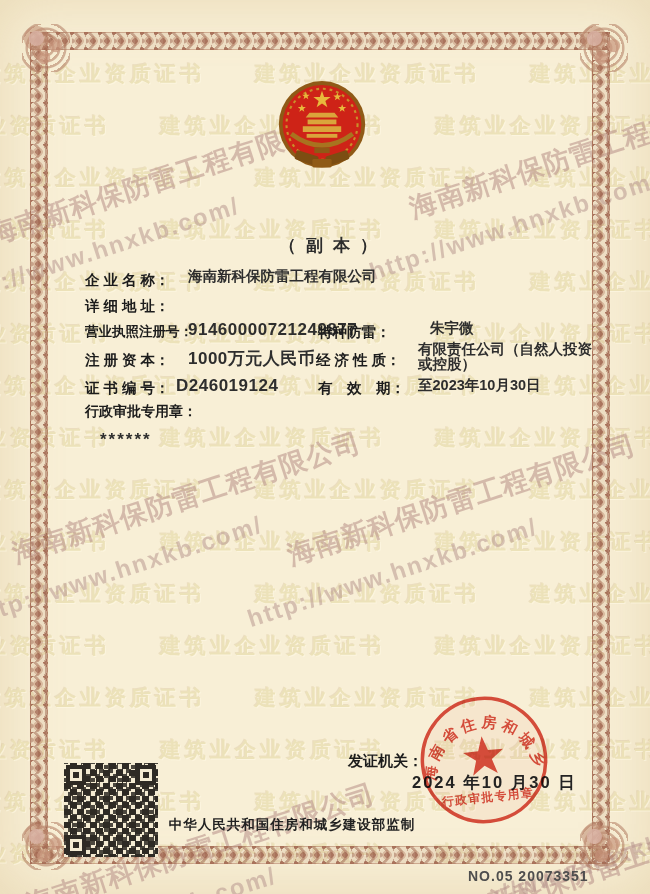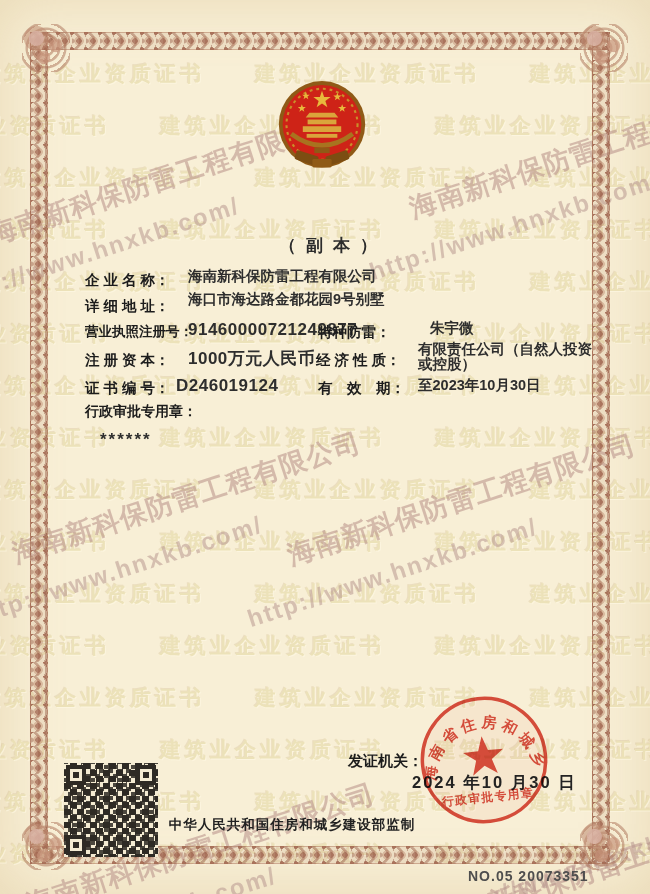--- a/index.html
+++ b/index.html
@@ -166,21 +166,20 @@
     <rect x="54" y="78" width="24" height="10" rx="2" fill="#7c4d12" transform="rotate(-18 66 83)"></rect>
     <rect x="40" y="84" width="20" height="9" rx="1.5" fill="#8f5a16"></rect>
   </svg>
 
   <div class="subtitle">（副本）</div>
 
   <div class="lbl" style="left:85px;top:271px">企 业 名 称：</div>
   <div class="val" style="left:188px;top:267px">海南新科保防雷工程有限公司</div>
 
   <div class="lbl" style="left:85px;top:297px">详 细 地 址：</div>
-  <div class="val" style="left:188px;top:290px">海口市海达路金都花园9号别墅</div>
 
   <div class="lbl" style="left:85px;top:323px;font-size:13.5px">营业执照注册号：</div>
   <div class="val num" style="left:188px;top:320px">91460000721249877</div>
   <div class="lbl" style="left:318px;top:323px">特种防雷：</div>
   <div class="val" style="left:430px;top:319px">朱宇微</div>
 
   <div class="lbl" style="left:85px;top:351px">注 册 资 本：</div>
   <div class="val num" style="left:188px;top:347px">1000万元人民币</div>
   <div class="lbl" style="left:316px;top:351px">经 济 性 质：</div>
   <div class="val wrap" style="left:418px;top:342px">有限责任公司（自然人投资或控股）</div>

